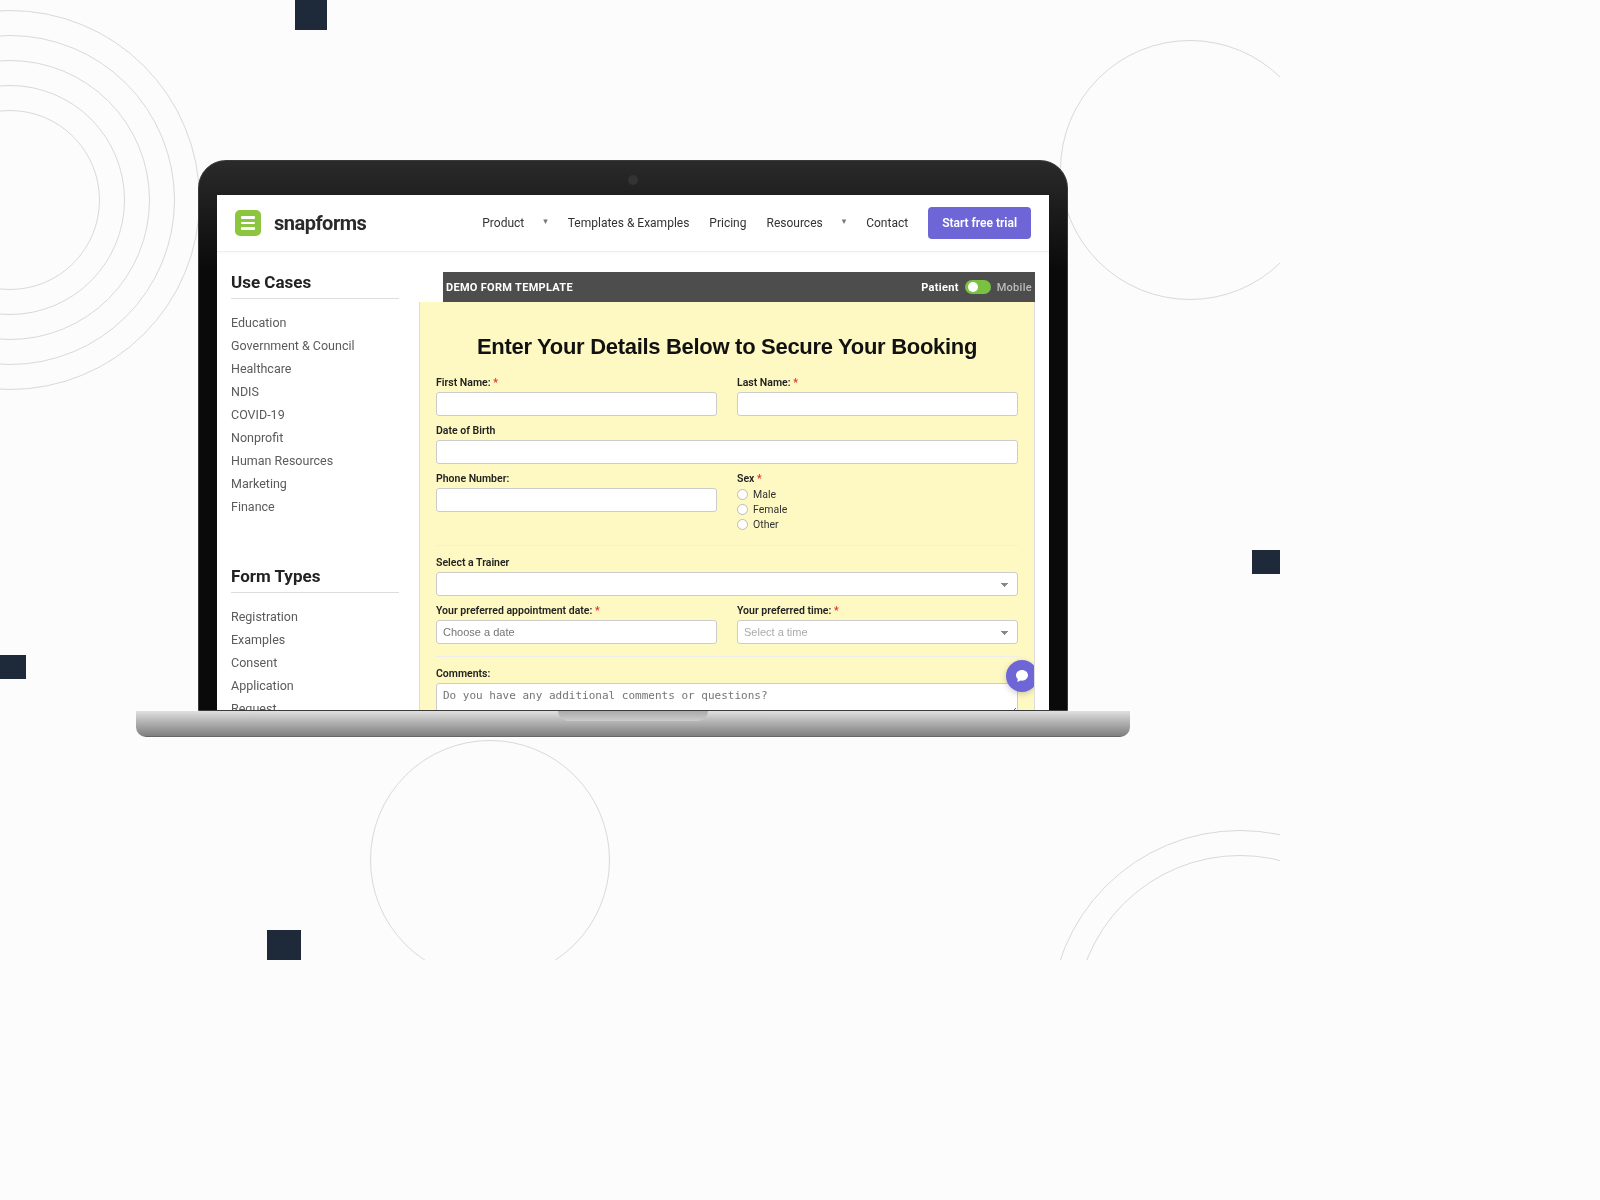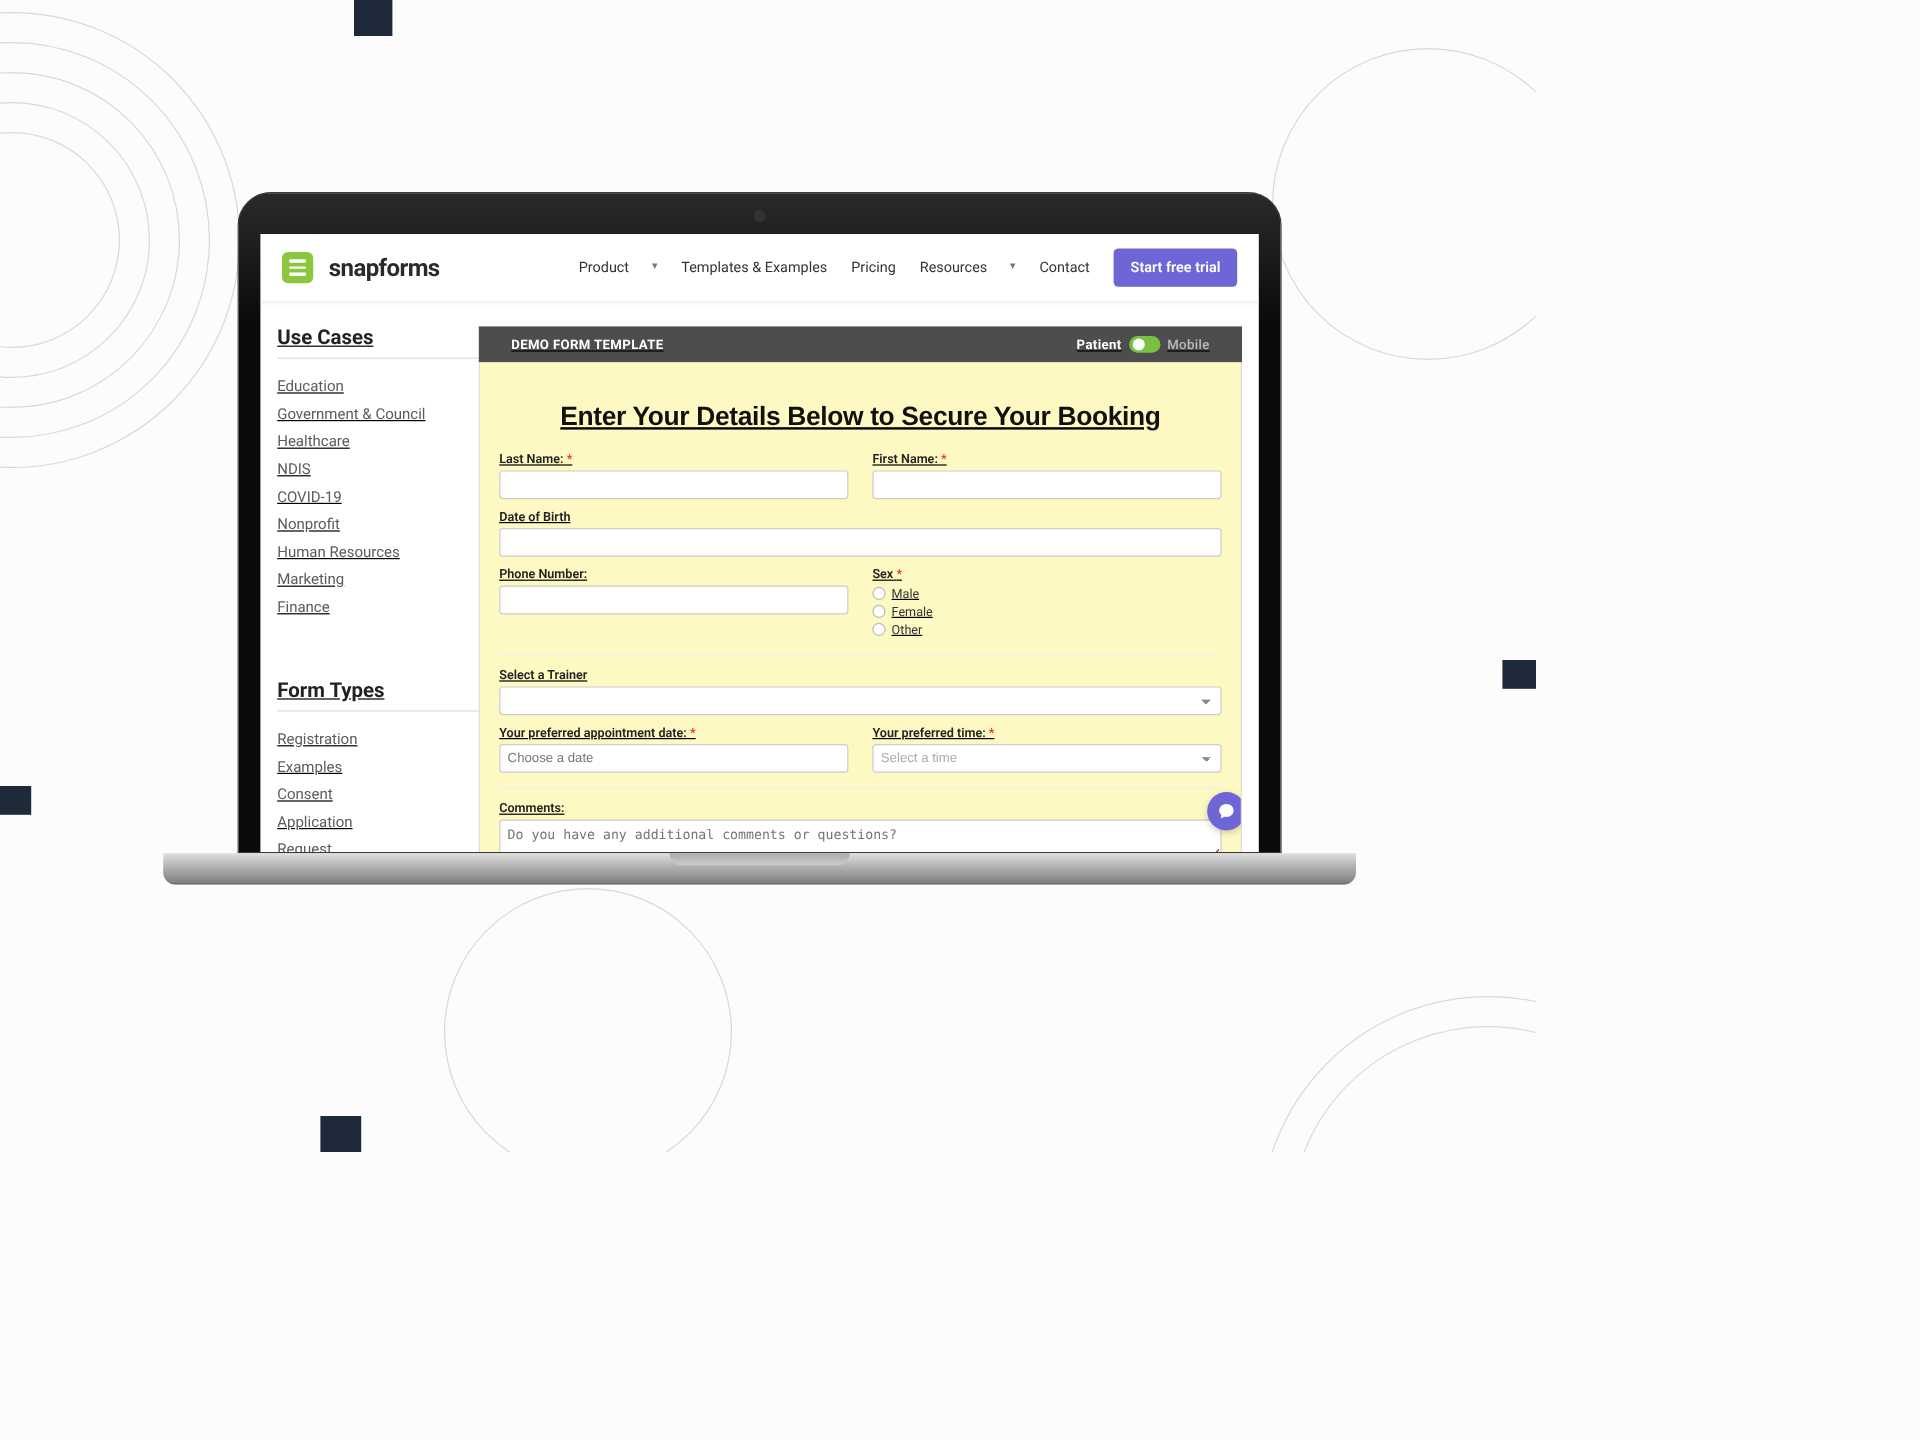--- a/index.html
+++ b/index.html
@@ -81,33 +81,33 @@
   }
   .logo { display: flex; align-items: center; gap: 13px; }
   .logo-icon { width: 26px; height: 26px; background: #8cc63f; border-radius: 5px; display:flex; flex-direction:column; justify-content:center; align-items:center; gap:3px; padding:5px; }
   .logo-icon div { height:2.5px; width: 14px; background:#fff; border-radius:1px; }
   .logo-text { font-size: 20px; font-weight: 700; color: #2a2a2a; letter-spacing: -0.5px; }
   .nav { margin-left: auto; display: flex; align-items: center; gap: 20px; font-size: 12px; color: #333; }
   .nav-item { display:flex; align-items:flex-start; gap:19px; cursor:pointer; }
   .chev { font-size:9px; color:#777; }
   .cta-btn { background: #6e66d6; color: #fff; padding: 9px 14px; border-radius: 4px; font-size: 12px; font-weight:600; cursor:pointer; }
 
-  .page-body { display: flex; padding: 20px 14px 0 14px; height: calc(100% - 54px); text-decoration: underline; }
+  .page-body { display: flex; padding: 20px 14px 0 14px; gap: 20px; height: calc(100% - 54px); }
   .sidebar { width: 168px; flex-shrink: 0; font-size: 12px; color: #555; }
   .side-heading { font-size: 17px; font-weight: 700; color: #222; margin-bottom: 6px; }
   .side-sep { border:none; border-top:1px solid #ddd; margin: 0 0 12px 0; }
   .side-list { list-style:none; }
   .side-list li { padding: 4px 0; font-size: 12.5px; color:#5b5b5b; cursor:pointer; }
   .side-block2 { margin-top: 48px; }
 
   .form-panel { flex: 1; display:flex; flex-direction:column; }
   .panel-header {
     background: #4d4d4d; color: #fff;
     display:flex; align-items:center; justify-content:space-between;
-    padding: 8px 27px; font-size: 11px; font-weight:700; letter-spacing:0.3px;
+    padding: 8px 3px; font-size: 11px; font-weight:700; letter-spacing:0.3px;margin-left:24px;
   }
   .view-toggle { display:flex; align-items:center; gap:6px; font-size: 11px; }
   .view-toggle .inactive { color:#bbb; font-weight:500; }
   .toggle { width:26px; height:14px; background:#7ac142; border-radius:7px; position:relative; }
   .toggle::after { content:''; position:absolute; width:10px; height:10px; background:#fff; border-radius:50%; top:2px; left:3px; }
 
   .panel-body { border:1px solid #ddd; border-top:none; flex:1; padding: 26px 16px; overflow:hidden; background:#fef9c3; position:relative; }
   .form-title { text-align:center; font-size: 22px; font-weight: 800; color:#111; margin: 6px 0 16px; font-family: "Arial Black", sans-serif; letter-spacing:-0.3px; }
   .form-row { display:flex; gap: 20px; margin-bottom: 8px; }
   .form-col { flex:1; }
@@ -221,25 +221,25 @@
               <span>Patient</span>
               <div class="toggle"></div>
               <span class="inactive">Mobile</span>
             </div>
           </div>
           <div class="panel-body">
             <div class="form-title">Enter Your Details Below to Secure Your Booking</div>
 
             <div class="form-row">
               <div class="form-col">
+                <label class="flabel"><span>First Name:</span> <span class="req">*</span></label>
+                <input class="finput" style="">
+              </div>
+              <div class="form-col">
                 <label class="flabel"><span>Last Name:</span> <span class="req">*</span></label>
-                <input class="finput" style="">
-              </div>
-              <div class="form-col">
-                <label class="flabel"><span>First Name:</span> <span class="req">*</span></label>
                 <input class="finput" style="">
               </div>
             </div>
 
             <div class="form-row">
               <div class="form-col">
                 <label class="flabel"><span>Date of Birth</span></label>
                 <input class="finput" style="">
               </div>
             </div>

